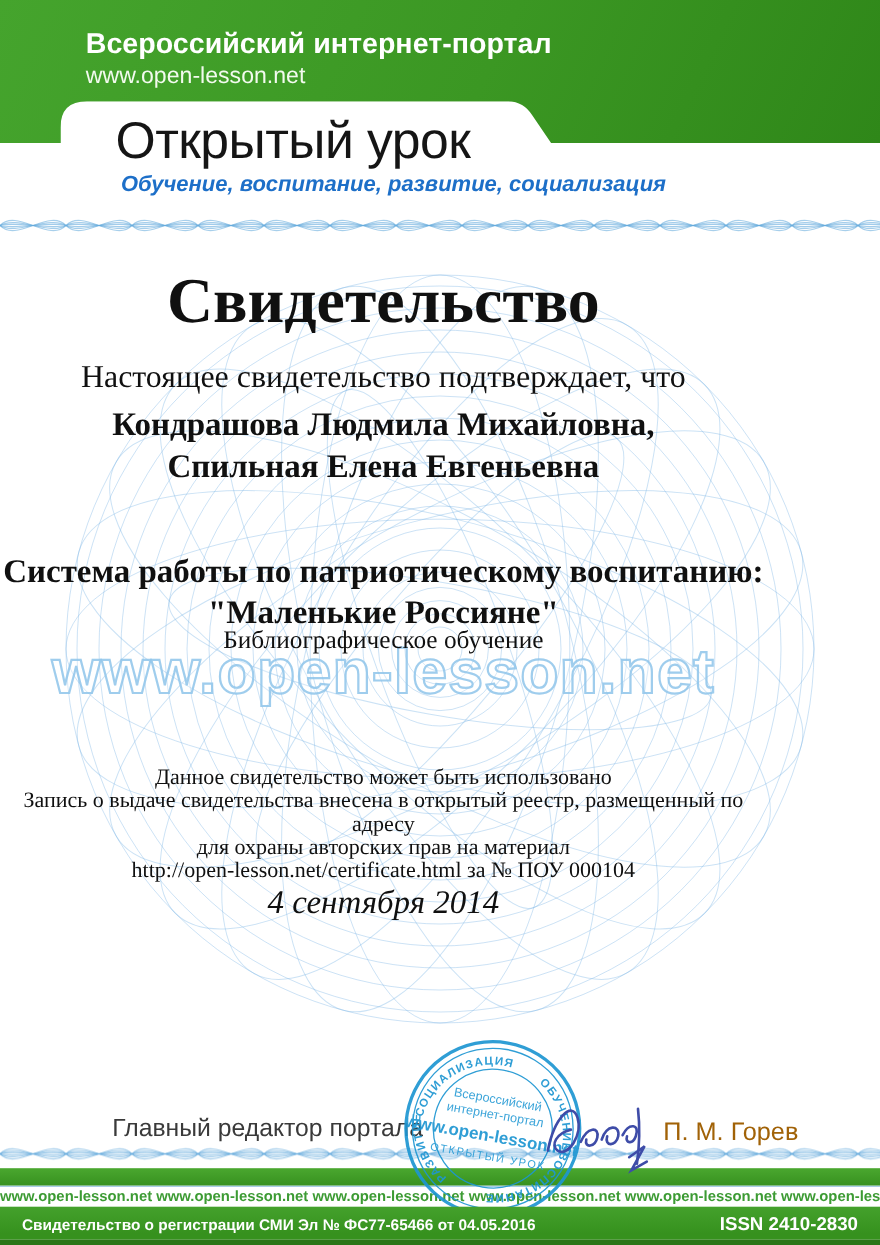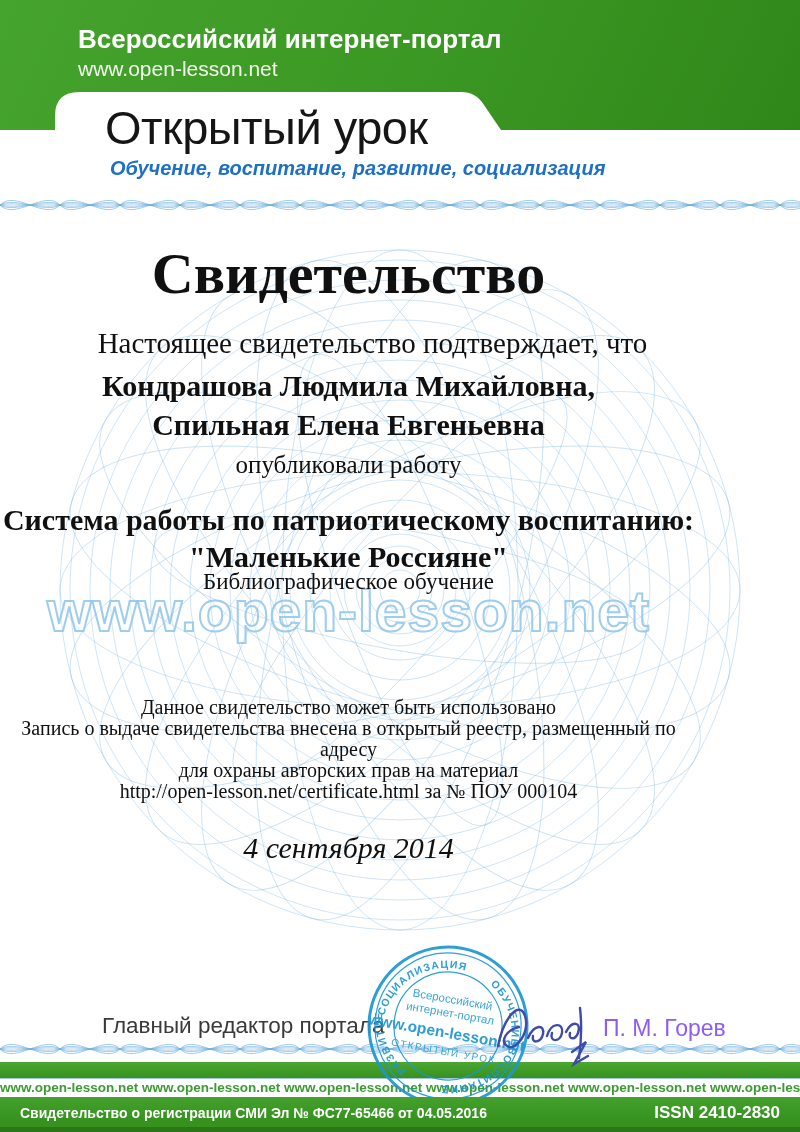--- a/index.html
+++ b/index.html
@@ -22,32 +22,32 @@
 
   
   .rosette{left:0;top:205px;z-index:0;}
   .band{left:0;z-index:1;}
   .watermark{top:578px;font-size:57px;font-weight:700;letter-spacing:1px;
              color:rgba(255,255,255,0.25);-webkit-text-stroke:2px rgba(142,196,234,0.85);
              z-index:1;white-space:nowrap;}
 
   
   .cert-title{top:240px;font-size:58px;font-weight:700;z-index:3;}
-  .confirm{top:327px;font-size:29px;z-index:3;padding-left:24px;}
+  .confirm{top:327px;font-size:29px;z-index:3;}
   .names{top:366px;font-size:30px;font-weight:700;line-height:39px;z-index:3;}
   .action{top:451px;font-size:25px;z-index:3;}
   .work{top:501px;font-size:30px;font-weight:700;line-height:37px;z-index:3;}
   .bib-label{top:569px;font-size:23px;z-index:3;}
   .bib{top:607px;font-size:23px;font-weight:700;line-height:22.5px;z-index:3;}
   .usage{top:697px;font-size:20px;line-height:21px;z-index:3;}
-  .date{top:804px;font-size:30px;font-style:italic;z-index:3;margin-top:27px;}
+  .date{top:804px;font-size:30px;font-style:italic;z-index:3;}
 
   
   .role{left:102px;top:1013px;font-size:22.5px;color:#3a3a3a;z-index:3;}
-  .editor-name{left:603px;top:1015px;font-size:23px;color:#8b5cf6;z-index:3;}
+  .editor-name{left:603px;top:1015px;font-size:23px;color:#a16207;z-index:3;}
   .stamp{left:363px;top:941px;transform:rotate(10deg);z-index:5;opacity:0.92;}
   .sig{left:492px;top:986px;z-index:5;}
 
   
   .greenbar{left:0;top:1062px;width:800px;height:16px;
             background:linear-gradient(#4aa72f,#37911f);z-index:2;}
   .urlstrip{left:0;top:1078px;width:800px;height:19px;background:#ffffff;
             border-top:1px solid #9fc8e4;color:#3c9b33;font-size:13.5px;font-weight:700;
             line-height:18px;text-align:center;white-space:nowrap;overflow:hidden;z-index:2;}
   .footer{left:0;top:1097px;width:800px;height:35px;
@@ -133,21 +133,20 @@
   </svg>
   <div class="abs logo-title">Открытый урок</div>
   <div class="abs logo-sub">Обучение, воспитание, развитие, социализация</div>
 
   <div class="abs center serif cert-title">Свидетельство</div>
   <div class="abs center serif confirm">Настоящее свидетельство подтверждает, что</div>
   <div class="abs center serif names">
     <div>Кондрашова Людмила Михайловна,</div>
     <div>Спильная Елена Евгеньевна</div>
   </div>
-  <div class="abs center serif action">опубликовали работу</div>
   <div class="abs center serif work">
     <div>Система работы  по патриотическому воспитанию:</div>
     <div>"Маленькие Россияне"</div>
   </div>
   <div class="abs center serif bib-label">Библиографическое обучение</div>
   <div class="abs center serif usage">
     <div>Данное свидетельство может быть использовано</div>
     <div>Запись о выдаче свидетельства внесена в открытый реестр, размещенный по адресу</div>
     <div>для охраны авторских прав на материал</div>
     <div>http://open-lesson.net/certificate.html за № ПОУ 000104</div>

